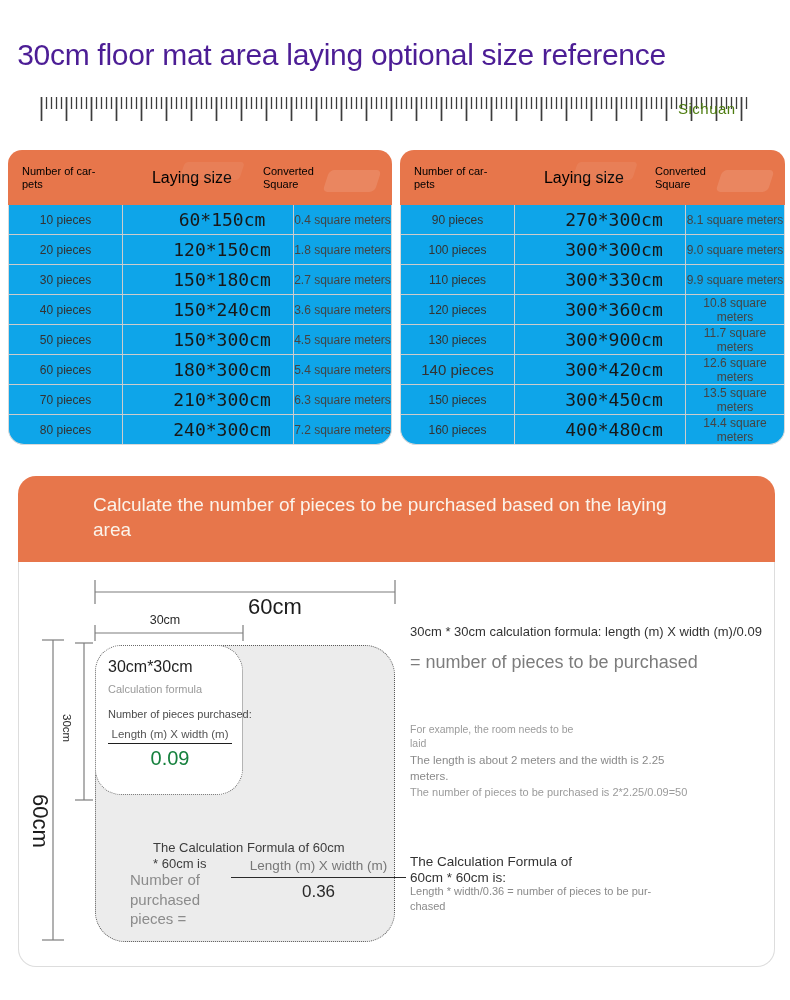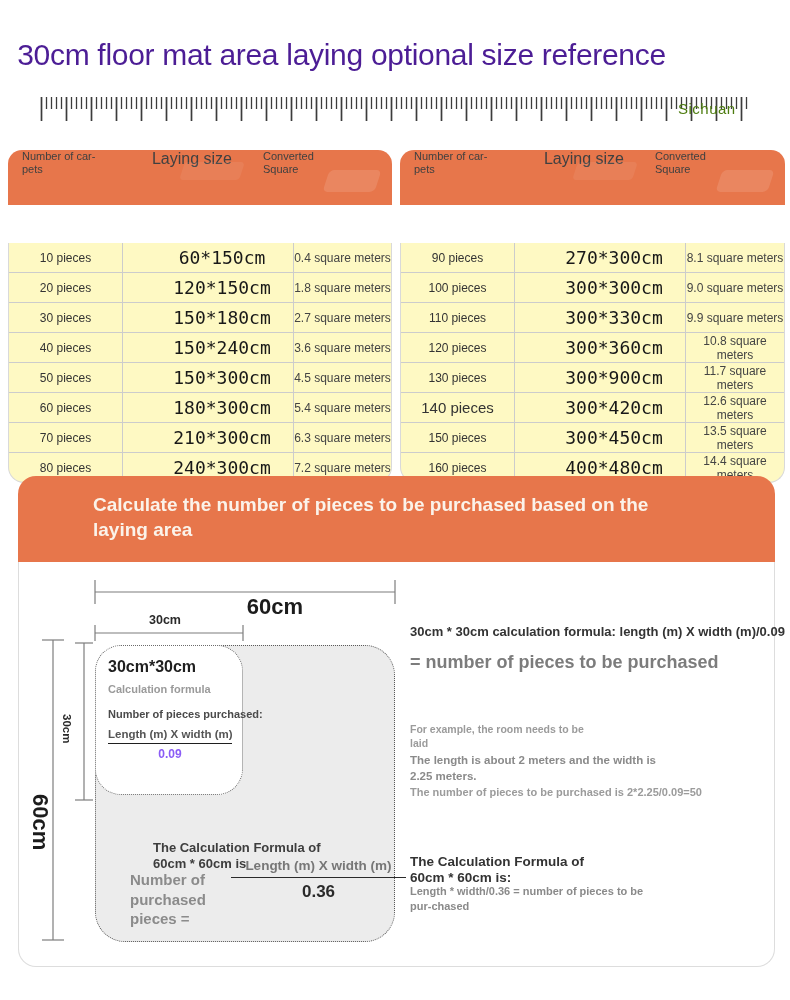--- a/index.html
+++ b/index.html
@@ -15,52 +15,52 @@
   .ruler-wrap{position:absolute;left:40px;top:94px;width:710px;height:32px;}
   .ruler-watermark{
     position:absolute;left:678px;top:100px;font-size:15px;color:#4d7c0f;letter-spacing:0.5px;
   }
   
   .size-table{position:absolute;top:150px;width:384px;}
   .size-table.right{left:400px;width:385px;}
   .size-table.left{left:8px;}
   .thead{
     height:55px;background:#E7764B;border-radius:14px 14px 0 0;
-    display:flex;position:relative;overflow:hidden;color:#404040;
+    display:flex;align-items:center;position:relative;overflow:hidden;color:#000000;
   }
   .th{box-sizing:border-box;}
   .th1{width:113px;padding-left:14px;font-size:11px;line-height:1.15;}
   .th1 span{display:inline-block;max-width:86px;}
   .th2{width:142px;text-align:center;font-size:16px;}
   .th3{width:129px;font-size:11px;line-height:1.15;}
   .th3 span{display:inline-block;max-width:62px;}
   .hdr-blob{
     position:absolute;right:14px;top:20px;width:52px;height:22px;
     background:rgba(255,255,255,0.12);border-radius:5px;transform:skewX(-18deg);
   }
   .hdr-blob2{
     position:absolute;right:150px;top:12px;width:60px;height:18px;
     background:rgba(255,255,255,0.07);border-radius:4px;transform:skewX(-18deg);
   }
   .tbody-wrap{
     border:1px solid #d9d9d9;border-top:none;border-radius:0 0 16px 16px;
-    overflow:hidden;background:#fef9c3;margin-top:38px;
+    overflow:hidden;background:#0ea5e9;
   }
   .size-table table{border-collapse:collapse;width:100%;}
   .size-table td{height:29px;text-align:center;padding:0;}
   .size-table tr + tr td{border-top:1px solid #cccccc;}
   td.c1{width:113px;font-size:12px;color:#333;}
   td.c2{
     width:142px;font-family:"DejaVu Sans Mono",monospace;font-size:18px;color:#181818;
     border-left:1px solid #cccccc;border-right:1px solid #cccccc;padding-left:28px;
   }
   td.c3{font-size:12px;color:#444;}
   .size-table.right tbody tr:nth-of-type(6) td.c1{font-size:15px;}
   
-  .calc-card{position:absolute;left:18px;top:476px;width:757px;height:492px;font-weight:bold;}
+  .calc-card{position:absolute;left:18px;top:476px;width:757px;height:492px;}
   .calc-header{
     position:absolute;left:0;top:0;width:757px;height:86px;background:#E7764B;
     border-radius:18px 18px 0 0;box-sizing:border-box;padding:17px 0 0 75px;
   }
   .calc-header .txt{width:580px;font-size:19px;line-height:1.3;color:#FBF3EA;}
   .calc-body{
     position:absolute;left:0;top:86px;width:755px;height:404px;background:#fff;
     border:1px solid #dddddd;border-top:none;border-radius:0 0 18px 18px;
   }
   .dim-svg{position:absolute;left:0;top:0;pointer-events:none;}
@@ -77,21 +77,21 @@
   .small-mat{
     position:absolute;left:77px;top:169px;width:148px;height:150px;background:#ffffff;
     border:1.5px dotted #6a6a6a;border-radius:26px;box-sizing:border-box;
     padding:12px 8px 0 12px;
   }
   .small-mat .t1{font-size:16px;color:#1f1f1f;}
   .small-mat .t2{font-size:11px;color:#9a9a9a;margin-top:7px;}
   .small-mat .t3{font-size:11px;color:#4a4a4a;margin-top:13px;white-space:nowrap;}
   .frac-s{margin-top:8px;width:124px;text-align:center;}
   .frac-s .num{font-size:11.5px;color:#555;border-bottom:1px solid #1f1f1f;padding-bottom:3px;white-space:nowrap;}
-  .frac-s .den{font-size:12px;color:#8b5cf6;padding-top:3px;}
+  .frac-s .den{font-size:20px;color:#15803d;padding-top:3px;}
   .lm-title{position:absolute;left:135px;top:364px;width:192px;font-size:13px;line-height:1.2;color:#3d3d3d;}
   .lm-label{position:absolute;left:112px;top:394px;width:115px;font-size:15px;line-height:1.3;color:#8b8b8b;}
   .frac-l{position:absolute;left:213px;top:382px;width:175px;text-align:center;}
   .frac-l .num{font-size:13.5px;color:#777;border-bottom:1.5px solid #2a2a2a;padding-bottom:4px;white-space:nowrap;}
   .frac-l .den{font-size:17px;color:#2a2a2a;padding-top:4px;}
   
   .note{position:absolute;left:392px;}
   .n-f30{top:148px;font-size:13px;color:#333;white-space:nowrap;}
   .n-f30r{top:176px;font-size:18px;color:#7c7c7c;}
   .n-ex1{top:246px;width:180px;font-size:10.5px;line-height:1.35;color:#9b9b9b;}

